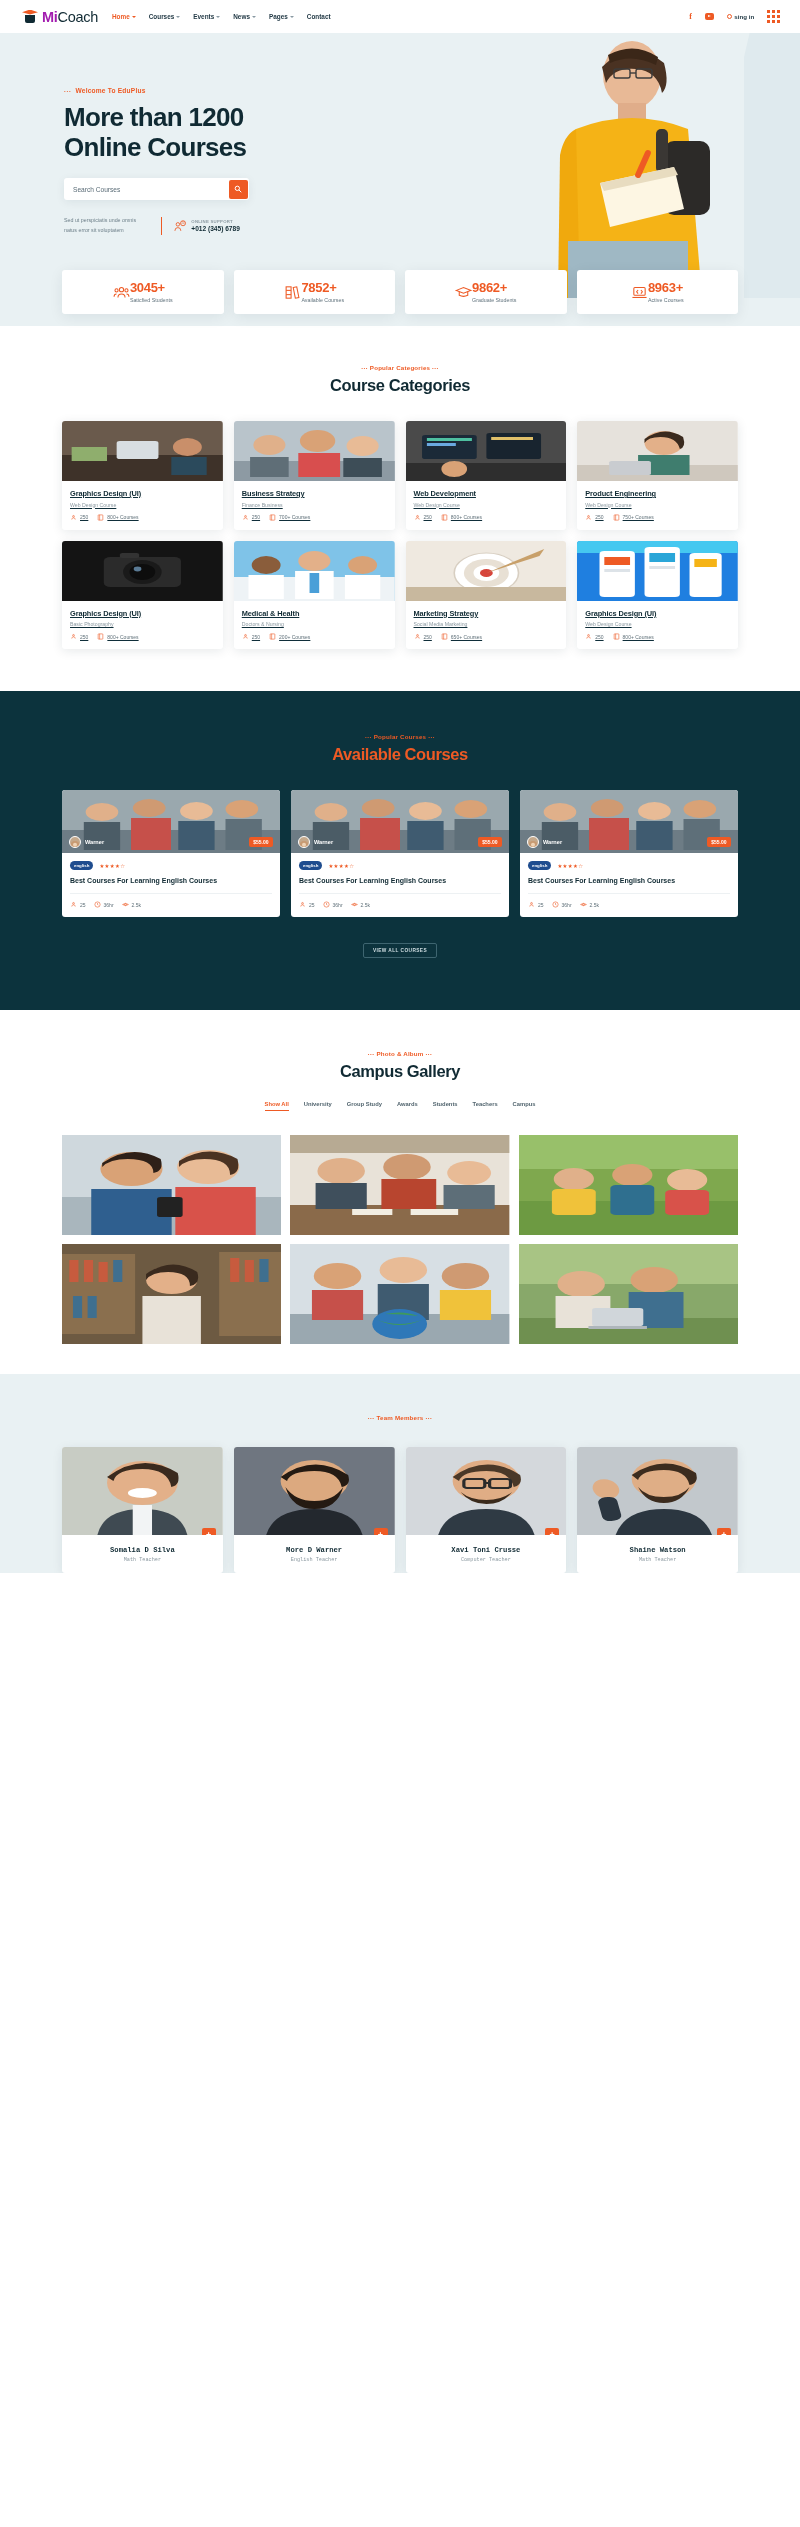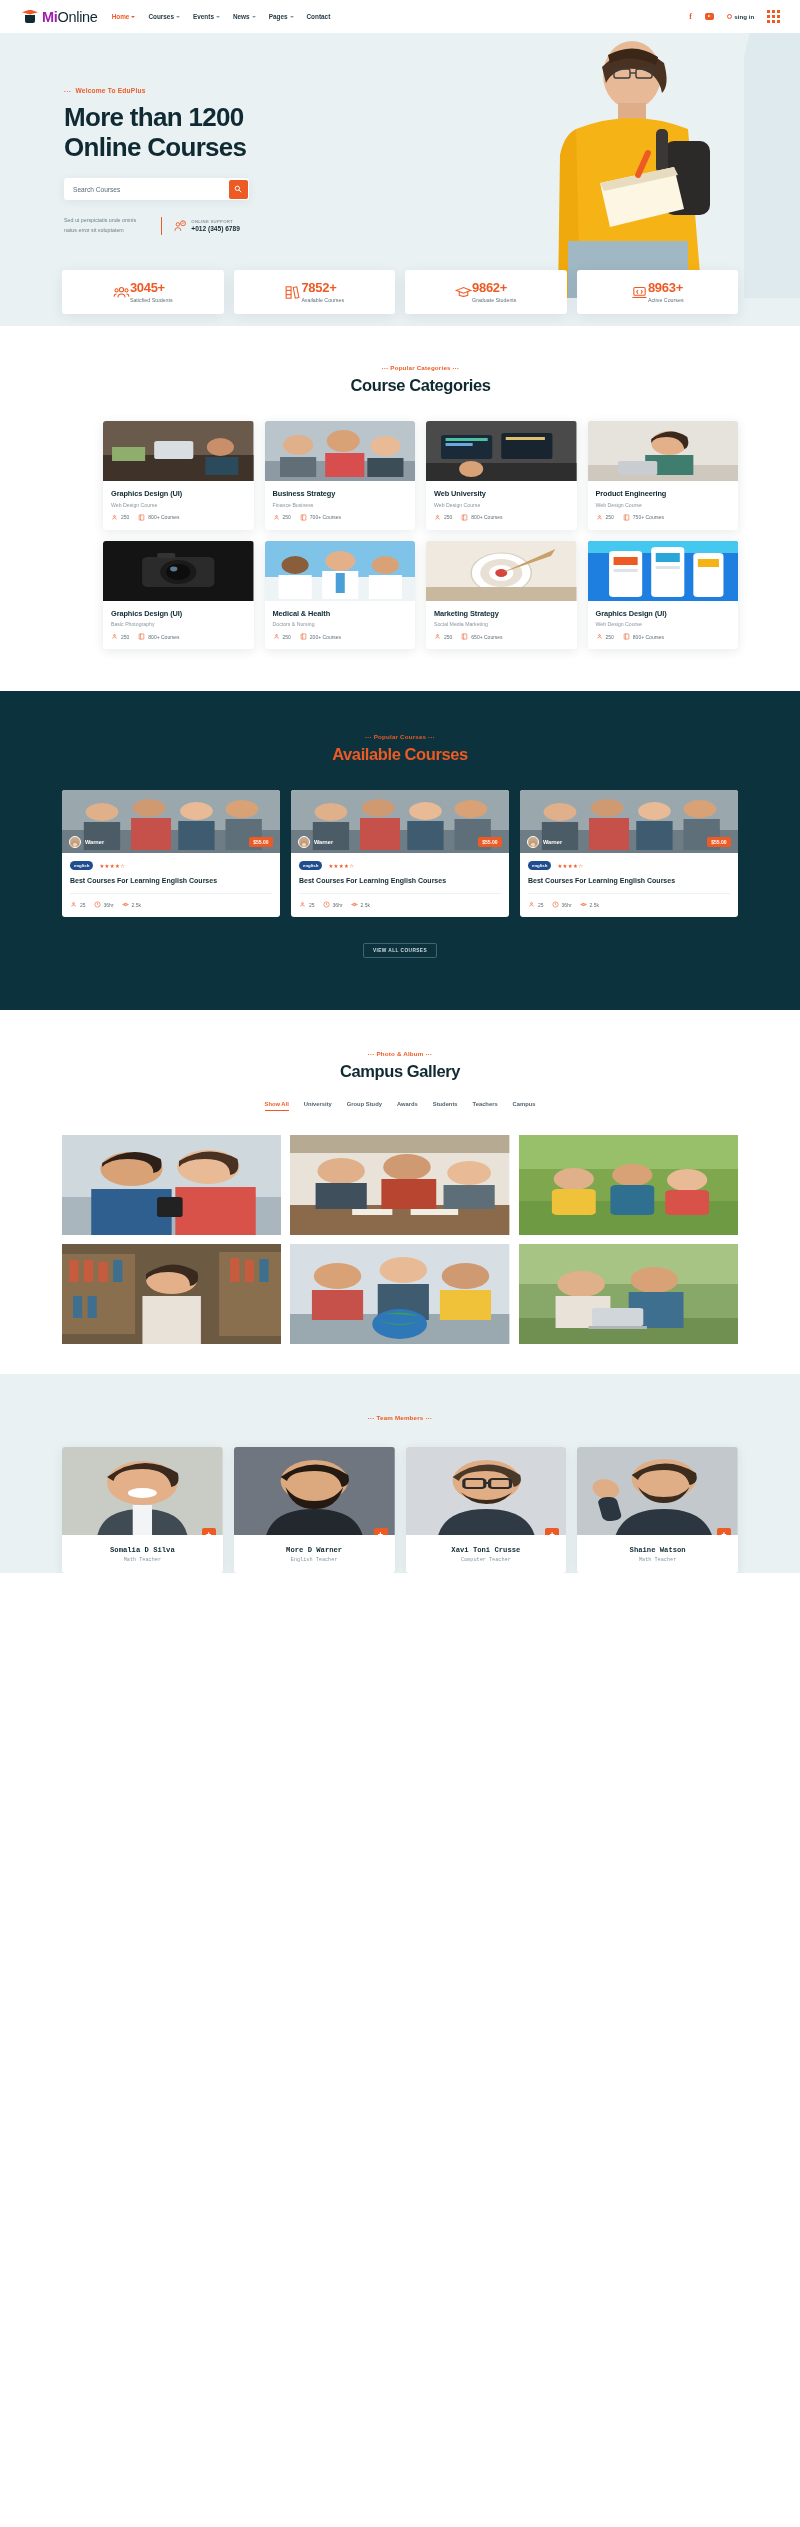--- a/index.html
+++ b/index.html
@@ -62,23 +62,23 @@
   .stat-n { font-size:13px; font-weight:700; color:#ee5a24; line-height:1; letter-spacing:-.3px; }
   .stat-l { font-size:5.3px; color:#60727c; margin-top:2.5px; }
   .statsbg { height:34px; background:#e9f1f3; margin-top:-22px; }
 
   
   .sec-head { text-align:center; }
   .sec-eyebrow { font-size:6.2px; font-weight:700; color:#ee5a24; letter-spacing:.2px; }
   .sec-title { font-size:16.5px; font-weight:700; color:#102a33; margin-top:5px; letter-spacing:-.4px; }
 
   
-  .cats { padding:38px 62px 42px; background:#fff;margin-left:41px; }
+  .cats { padding:38px 62px 42px; background:#fff; }
   .cgrid { display:grid; grid-template-columns:repeat(4,1fr); gap:11px; margin-top:26px; }
-  .ccard { background:#fff; border-radius:3px; overflow:hidden; box-shadow:0 2px 11px rgba(16,42,51,.10); }
+  .ccard { background:#fff; border-radius:3px; overflow:hidden; box-shadow:0 2px 11px rgba(16,42,51,.10);text-decoration:underline; }
   .cthumb { height:60px; position:relative; overflow:hidden; }
   .cbody { padding:8px 8px 9px; }
   .ctitle { font-size:7.4px; font-weight:700; color:#102a33; letter-spacing:-.1px; }
   .csub { font-size:5.2px; color:#8a98a0; margin-top:3.5px; }
   .cmeta { display:flex; align-items:center; gap:9px; margin-top:6px; }
   .cm { display:flex; align-items:center; gap:3px; font-size:5px; color:#5f7079; }
   .cm svg { width:7px; height:7px; }
 
   
   .avail { background:#0c333d; padding:42px 62px 52px; }
@@ -124,21 +124,21 @@
 <body>
 
 <div class="wrap">
 
   <div class="header">
     <div class="brand">
       <div class="brand-ico">
           <div class="cap"></div>
           <div class="cap2"></div>
         </div>
-      <div class="brand-txt"><span class="a">Mi</span><span class="b">Online</span></div>
+      <div class="brand-txt"><span class="a">Mi</span><span class="b">Coach</span></div>
     </div>
     <div class="nav">
       <a href="#" class="active">
           <span>Home</span>
           <i class="car"></i>
         </a>
       <a href="#">
           <span>Courses</span>
           <i class="car"></i>
         </a>
@@ -368,21 +368,21 @@
               <rect width="100" height="60" fill="#4a4a4a"></rect>
               <rect x="0" y="42" width="100" height="18" fill="#2e2e2e"></rect>
               <rect x="10" y="14" width="34" height="24" rx="2" fill="#1b2a38"></rect>
               <rect x="50" y="12" width="34" height="26" rx="2" fill="#18242f"></rect>
               <rect x="13" y="17" width="28" height="3" fill="#4ec0a0"></rect>
               <rect x="13" y="22" width="18" height="3" fill="#6aa9e0"></rect>
               <rect x="53" y="16" width="26" height="3" fill="#e0c06a"></rect>
               <circle cx="30" cy="48" r="8" fill="#d9a276"></circle>
             </svg></div>
         <div class="cbody">
-          <div class="ctitle">Web University</div>
+          <div class="ctitle">Web Development</div>
           <div class="csub">Web Design Course</div>
           <div class="cmeta">
             <span class="cm">
                 <svg viewBox="0 0 24 24" fill="none" stroke="#ee5a24" stroke-width="2">
                   <circle cx="12" cy="8" r="3"></circle>
                   <path d="M6 19 q0-6 6-6 q6 0 6 6"></path>
                 </svg>
                 <span>250</span>
               </span>
             <span class="cm">

